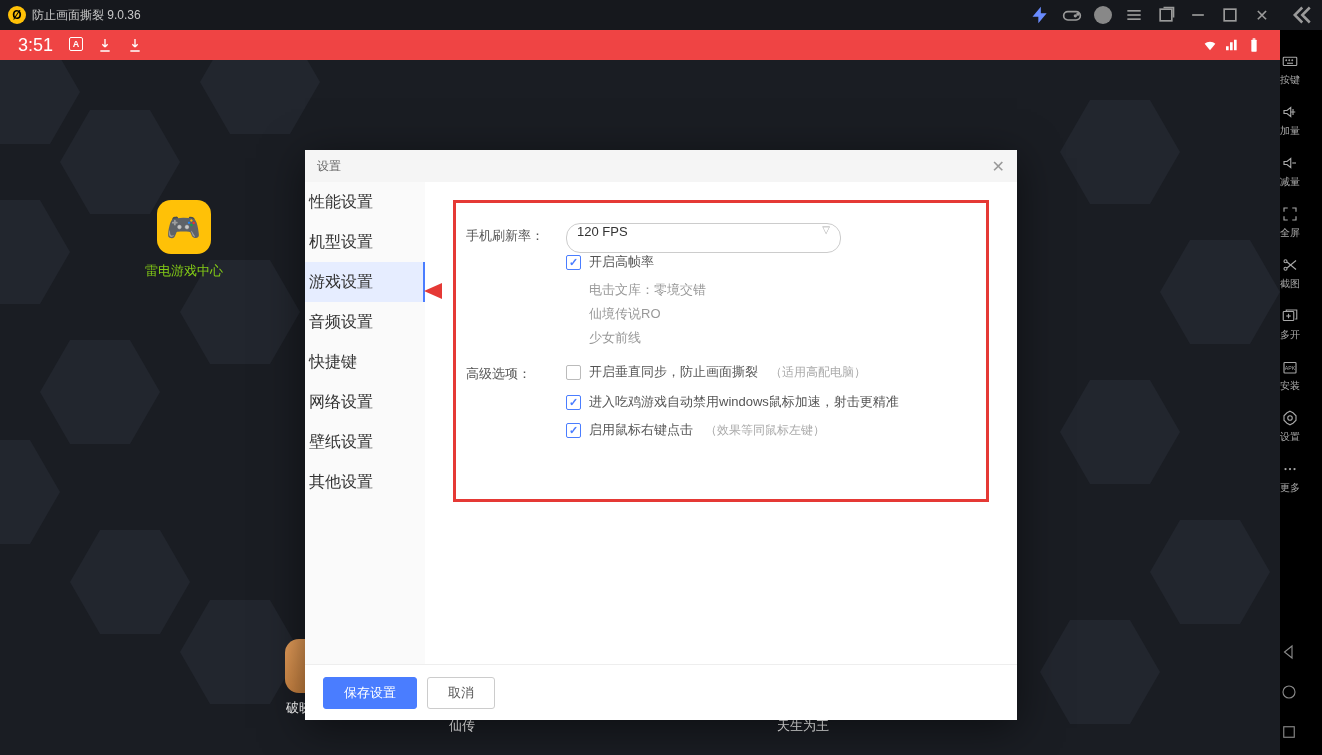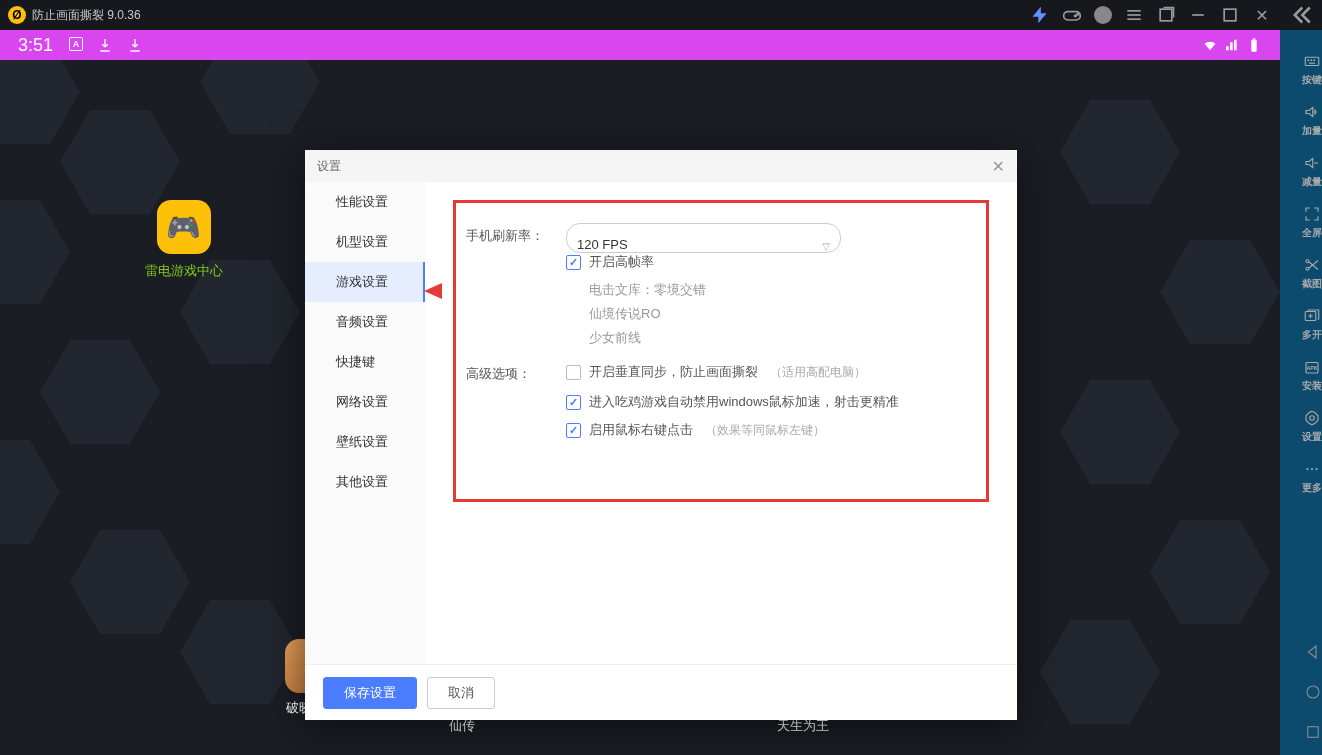--- a/index.html
+++ b/index.html
@@ -15,26 +15,26 @@
 .tb-bolt { color: #6a8cff; }
 .tb-avatar { width: 18px; height: 18px; background: #888; border-radius: 50%; }
 .tb-close { color: #9a9a9a; font-size: 16px; }
 
 
 .collapse-bar { position: absolute; top: 0; right: 0; width: 42px; height: 30px; background: #16181d; display: flex; align-items: center; justify-content: center; color: #9a9a9a; cursor: pointer; }
 
 
 .main-row { display: flex; height: calc(100% - 30px); }
 .emulator-area { flex: 1; background: #1a1d23; position: relative; }
-.right-sidebar { width: 42px; background: #0c4a6e; display: flex; flex-direction: column; align-items: flex-end; padding-top: 22px; gap: 16px; font-weight: bold; }
+.right-sidebar { width: 42px; background: #000000; display: flex; flex-direction: column; align-items: flex-start; padding-top: 22px; gap: 16px; }
 .rs-item { display: flex; flex-direction: column; align-items: center; gap: 3px; color: #a8a8a8; cursor: pointer; font-size: 10px; }
 .rs-icon { width: 18px; height: 18px; display: flex; align-items: center; justify-content: center; }
 
 
-.status-bar { height: 30px; background: #d946ef; display: flex; align-items: center; padding: 0 18px; color: #fff; }
+.status-bar { height: 30px; background: #ef4444; display: flex; align-items: center; padding: 0 18px; color: #fff; }
 .status-time { font-size: 18px; font-weight: 500; }
 .status-icons-left { display: flex; gap: 14px; margin-left: 16px; }
 .status-icons-right { margin-left: auto; display: flex; gap: 6px; align-items: center; }
 .si { width: 16px; height: 16px; display: flex; align-items: center; justify-content: center; }
 
 
 .desktop { position: relative; height: calc(100% - 30px); }
 .hexagon-bg { position: absolute; inset: 0; background: #1a1d23; overflow: hidden; }
 .hex { position: absolute; width: 120px; height: 104px; background: #22262e; clip-path: polygon(25% 0%, 75% 0%, 100% 50%, 75% 100%, 25% 100%, 0% 50%); }
 
@@ -53,31 +53,31 @@
 .nav-buttons { margin-top: auto; margin-bottom: 14px; display: flex; flex-direction: column; gap: 22px; align-items: center; }
 .nav-btn { width: 18px; height: 18px; color: #8a8a8a; cursor: pointer; display: flex; align-items: center; justify-content: center; }
 
 
 .dialog { position: absolute; top: 90px; left: 305px; width: 712px; height: 570px; background: #fff; box-shadow: 0 8px 40px rgba(0,0,0,0.5); display: flex; flex-direction: column; }
 .dialog-header { height: 32px; background: #f5f5f5; display: flex; align-items: center; padding: 0 12px; }
 .dialog-title { color: #666; font-size: 12px; }
 .dialog-close { margin-left: auto; color: #999; cursor: pointer; font-size: 16px; }
 .dialog-body { flex: 1; display: flex; overflow: hidden; }
 .dialog-sidebar { width: 120px; background: #fafafa; display: flex; flex-direction: column; }
-.ds-item { height: 40px; display: flex; align-items: center; padding-left: 31px; font-size: 13px; color: #333; cursor: pointer; }
+.ds-item { height: 40px; display: flex; align-items: center; padding-left: 4px; font-size: 16px; color: #333; cursor: pointer; }
 .ds-item.active { background: #e6edff; border-right: 2px solid #4a7dff; color: #333; }
 .dialog-content { flex: 1; padding: 18px 28px; overflow: auto; }
 
 .highlight-box { border: 3px solid #e53935; padding: 20px 10px 50px 10px; }
 .arrow-pointer { position: absolute; top: 133px; left: 119px; width: 0; height: 0; border-top: 8px solid transparent; border-bottom: 8px solid transparent; border-right: 18px solid #e53935; }
 
 .form-row { display: flex; }
 .form-label { width: 100px; font-size: 13px; color: #555; padding-top: 4px; }
 .form-control { flex: 1; }
-.select-box { width: 275px; height: 30px; border: 1px solid #ccc; border-radius: 14px; display: flex; align-items: flex-end; padding: 0 10px; font-size: 13px; color: #333; cursor: pointer; position: relative; }
+.select-box { width: 275px; height: 30px; border: 1px solid #ccc; border-radius: 14px; display: flex; align-items: flex-start; padding: 0 10px; font-size: 13px; color: #333; cursor: pointer; position: relative; }
 .select-arrow { margin-left: auto; color: #aaa; font-size: 10px; }
 
 .checkbox-row { display: flex; align-items: center; gap: 8px; margin-bottom: 10px; padding-left: 100px; }
 .checkbox { width: 15px; height: 15px; border: 1px solid #4a7dff; border-radius: 2px; display: flex; align-items: center; justify-content: center; cursor: pointer; flex-shrink: 0; }
 .checkbox.unchecked { border-color: #bbb; }
 .checkbox.checked { background: #fff; }
 .checkbox.checked::after { content: '✓'; color: #4a7dff; font-size: 11px; font-weight: bold; }
 .cb-text { font-size: 13px; color: #555; }
 .cb-hint { font-size: 12px; color: #aaa; margin-left: 4px; }
 .sub-list { padding-left: 123px; margin-bottom: 14px; }

